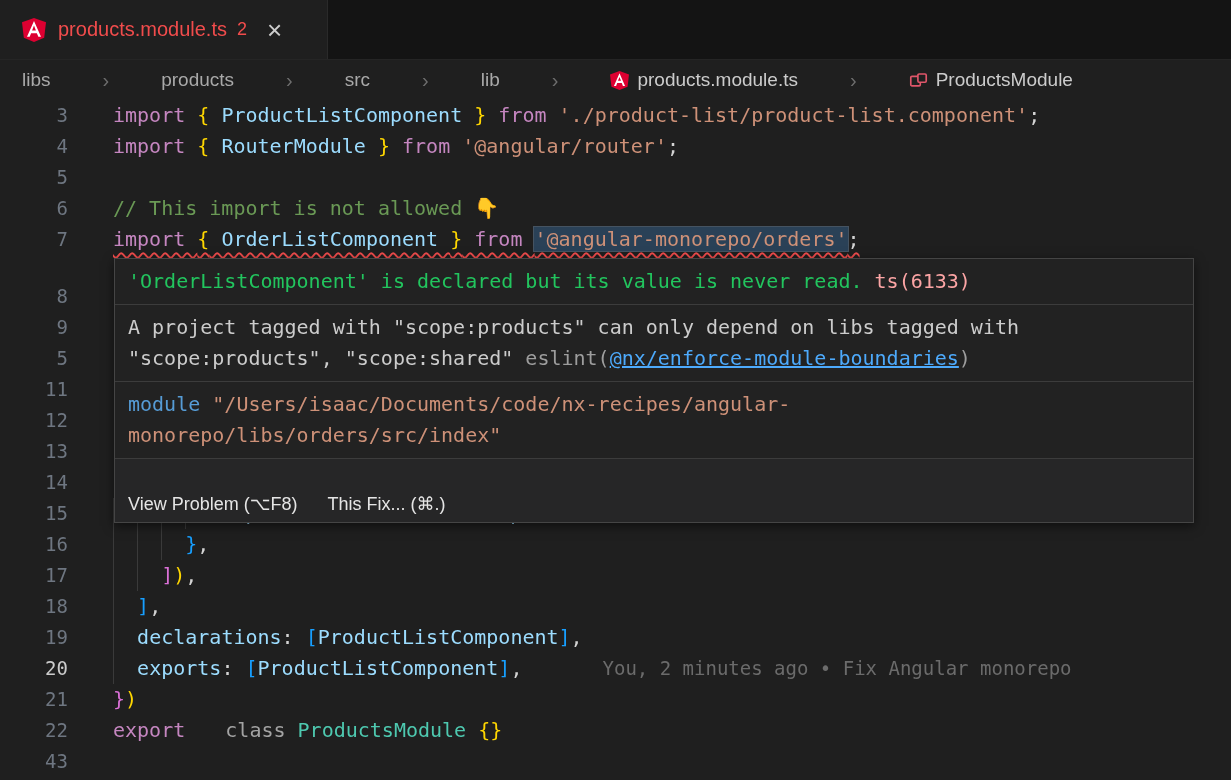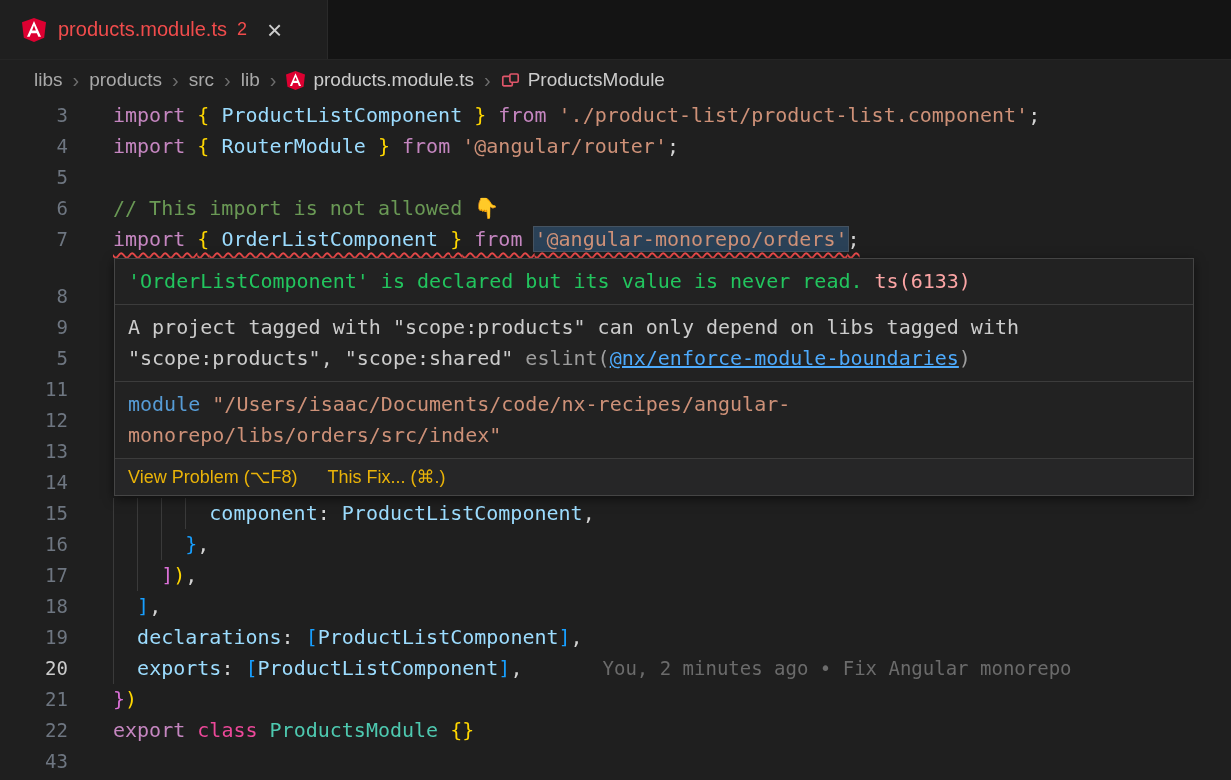--- a/index.html
+++ b/index.html
@@ -8,21 +8,21 @@
 
   
   .tabbar { height:60px; background:#141414; display:flex; align-items:stretch; border-bottom:1px solid #252525; }
   .tab { display:flex; align-items:center; background:#1f1f1f; padding:0 22px 0 22px; min-width:328px; border-right:1px solid #2a2a2a; cursor:pointer; }
   .tab-icon { display:flex; align-items:center; margin-right:12px; }
   .tab-title { color:#f14c4c; font-size:20px; }
   .tab-badge { color:#f14c4c; font-size:18px; margin-left:10px; }
   .tab-close { color:#cccccc; font-size:26px; line-height:26px; margin-left:20px; cursor:pointer; }
 
   
-  .breadcrumb { height:40px; background:#1f1f1f; display:flex; align-items:center; padding-left:34px; font-size:19px; color:#a9a9a9; }
+  .breadcrumb { height:40px; background:#1f1f1f; display:flex; align-items:center; padding-left:22px; font-size:19px; color:#a9a9a9;gap:42px; }
   .crumb { display:flex; align-items:center; gap:8px; cursor:pointer; white-space:nowrap; }
   .crumb.bright { color:#cccccc; }
   .crumb-sep { color:#6e6e6e; margin:0 10px; font-size:20px; }
   .crumb-icon { display:flex; align-items:center; }
 
   
   .editor { position:relative; background:#1f1f1f; }
   .code-line { display:flex; height:31px; line-height:31px; font-family:"DejaVu Sans Mono","Liberation Mono",monospace; font-size:20px; white-space:pre; }
   .code-line.gap-after { margin-bottom:26px; }
   .line-number { width:88px; flex:none; padding-right:20px; text-align:right; color:#6e7681; font-size:19px; cursor:pointer; }
@@ -33,21 +33,21 @@
   .hover-highlight { background:rgba(56,107,155,0.45); outline:1px solid rgba(140,180,220,0.35); }
   .blame { color:#6b6b6b; margin-left:7ch; font-size:19px; }
 
   
   .hover { position:absolute; left:114px; top:158px; width:1080px; background:#222222; border:1px solid #454545; z-index:5;
            box-shadow:0 3px 10px rgba(0,0,0,0.55); font-family:"DejaVu Sans Mono","Liberation Mono",monospace;
            font-size:20px; line-height:31px; color:#cccccc; }
   .hover-section { padding:7px 13px; border-bottom:1px solid #3c3c3c; }
   .hover-link { text-decoration:underline; cursor:pointer; }
   .hover-actions { display:flex; gap:30px; padding:6px 13px; background:#262627; font-family:"Liberation Sans",sans-serif; font-size:18px; line-height:24px; }
-  .hover-action { color:#eab308; cursor:pointer; }
+  .hover-action { color:#e5e5e5; cursor:pointer;margin-top:27px; }
 </style>
 </head>
 <body>
 
 <div class="window">
 
   <div class="tabbar">
     <div class="tab">
       <span class="tab-icon">
         <svg viewBox="0 0 250 250" width="24" height="24" aria-hidden="true">
@@ -105,21 +105,21 @@
         <div class="code-line"><div class="line-number">12</div><div class="line-code"><span></span></div></div>
         <div class="code-line"><div class="line-number">13</div><div class="line-code"><span></span></div></div>
         <div class="code-line"><div class="line-number">14</div><div class="line-code"><span></span></div></div>
         <div class="code-line"><div class="line-number">15</div><div class="line-code"><span class="indent-guide" style="left: calc(0ch + 25px);"></span><span class="indent-guide" style="left: calc(2ch + 25px);"></span><span class="indent-guide" style="left: calc(4ch + 25px);"></span><span class="indent-guide" style="left: calc(6ch + 25px);"></span><span>        <span style="color: rgb(156, 220, 254);">component</span><span style="color: rgb(212, 212, 212);">: </span><span style="color: rgb(156, 220, 254);">ProductListComponent</span><span style="color: rgb(212, 212, 212);">,</span></span></div></div>
         <div class="code-line"><div class="line-number">16</div><div class="line-code"><span class="indent-guide" style="left: calc(0ch + 25px);"></span><span class="indent-guide" style="left: calc(2ch + 25px);"></span><span class="indent-guide" style="left: calc(4ch + 25px);"></span><span>      <span style="color: rgb(23, 159, 255);">}</span><span style="color: rgb(212, 212, 212);">,</span></span></div></div>
         <div class="code-line"><div class="line-number">17</div><div class="line-code"><span class="indent-guide" style="left: calc(0ch + 25px);"></span><span class="indent-guide" style="left: calc(2ch + 25px);"></span><span>    <span style="color: rgb(218, 112, 214);">]</span><span style="color: rgb(255, 215, 0);">)</span><span style="color: rgb(212, 212, 212);">,</span></span></div></div>
         <div class="code-line"><div class="line-number">18</div><div class="line-code"><span class="indent-guide" style="left: calc(0ch + 25px);"></span><span>  <span style="color: rgb(23, 159, 255);">]</span><span style="color: rgb(212, 212, 212);">,</span></span></div></div>
         <div class="code-line"><div class="line-number">19</div><div class="line-code"><span class="indent-guide" style="left: calc(0ch + 25px);"></span><span>  <span style="color: rgb(156, 220, 254);">declarations</span><span style="color: rgb(212, 212, 212);">: </span><span style="color: rgb(23, 159, 255);">[</span><span style="color: rgb(156, 220, 254);">ProductListComponent</span><span style="color: rgb(23, 159, 255);">]</span><span style="color: rgb(212, 212, 212);">,</span></span></div></div>
         <div class="code-line active"><div class="line-number">20</div><div class="line-code"><span class="indent-guide" style="left: calc(0ch + 25px);"></span><span>  <span style="color: rgb(156, 220, 254);">exports</span><span style="color: rgb(212, 212, 212);">: </span><span style="color: rgb(23, 159, 255);">[</span><span style="color: rgb(156, 220, 254);">ProductListComponent</span><span style="color: rgb(23, 159, 255);">]</span><span style="color: rgb(212, 212, 212);">,</span></span><span class="blame">You, 2 minutes ago • Fix Angular monorepo</span></div></div>
         <div class="code-line"><div class="line-number">21</div><div class="line-code"><span><span style="color: rgb(218, 112, 214);">}</span><span style="color: rgb(255, 215, 0);">)</span></span></div></div>
-        <div class="code-line"><div class="line-number">22</div><div class="line-code"><span><span style="color: rgb(197, 134, 192);">export </span><span style="color: #ec4899;">class </span><span style="color: rgb(78, 201, 176);">ProductsModule </span><span style="color: rgb(255, 215, 0);">{}</span></span></div></div>
+        <div class="code-line"><div class="line-number">22</div><div class="line-code"><span><span style="color: rgb(197, 134, 192);">export </span><span style="color: #a3a3a3; margin-left: 28px;">class </span><span style="color: rgb(78, 201, 176);">ProductsModule </span><span style="color: rgb(255, 215, 0);">{}</span></span></div></div>
         <div class="code-line"><div class="line-number">43</div><div class="line-code"><span></span></div></div>
       </div>
 
     <div class="hover">
       <div>
           <div class="hover-section"><span style="color: #22c55e;">'OrderListComponent' is declared but its value is never read.</span><span style="color: #fca5a5;"> ts(6133)</span></div>
           <div class="hover-section"><span style="color: rgb(204, 204, 204);">A project tagged with "scope:products" can only depend on libs tagged with</span><br><span style="color: rgb(204, 204, 204);">"scope:products", "scope:shared" </span><span style="color: rgb(157, 157, 157);">eslint(</span><span class="hover-link" style="color: rgb(77, 170, 252);">@nx/enforce-module-boundaries</span><span style="color: rgb(157, 157, 157);">)</span></div>
           <div class="hover-section code"><span style="color: rgb(86, 156, 214);">module </span><span style="color: rgb(206, 145, 120);">"/Users/isaac/Documents/code/nx-recipes/angular-</span><br><span style="color: rgb(206, 145, 120);">monorepo/libs/orders/src/index"</span></div>
         </div>
       <div class="hover-actions">

